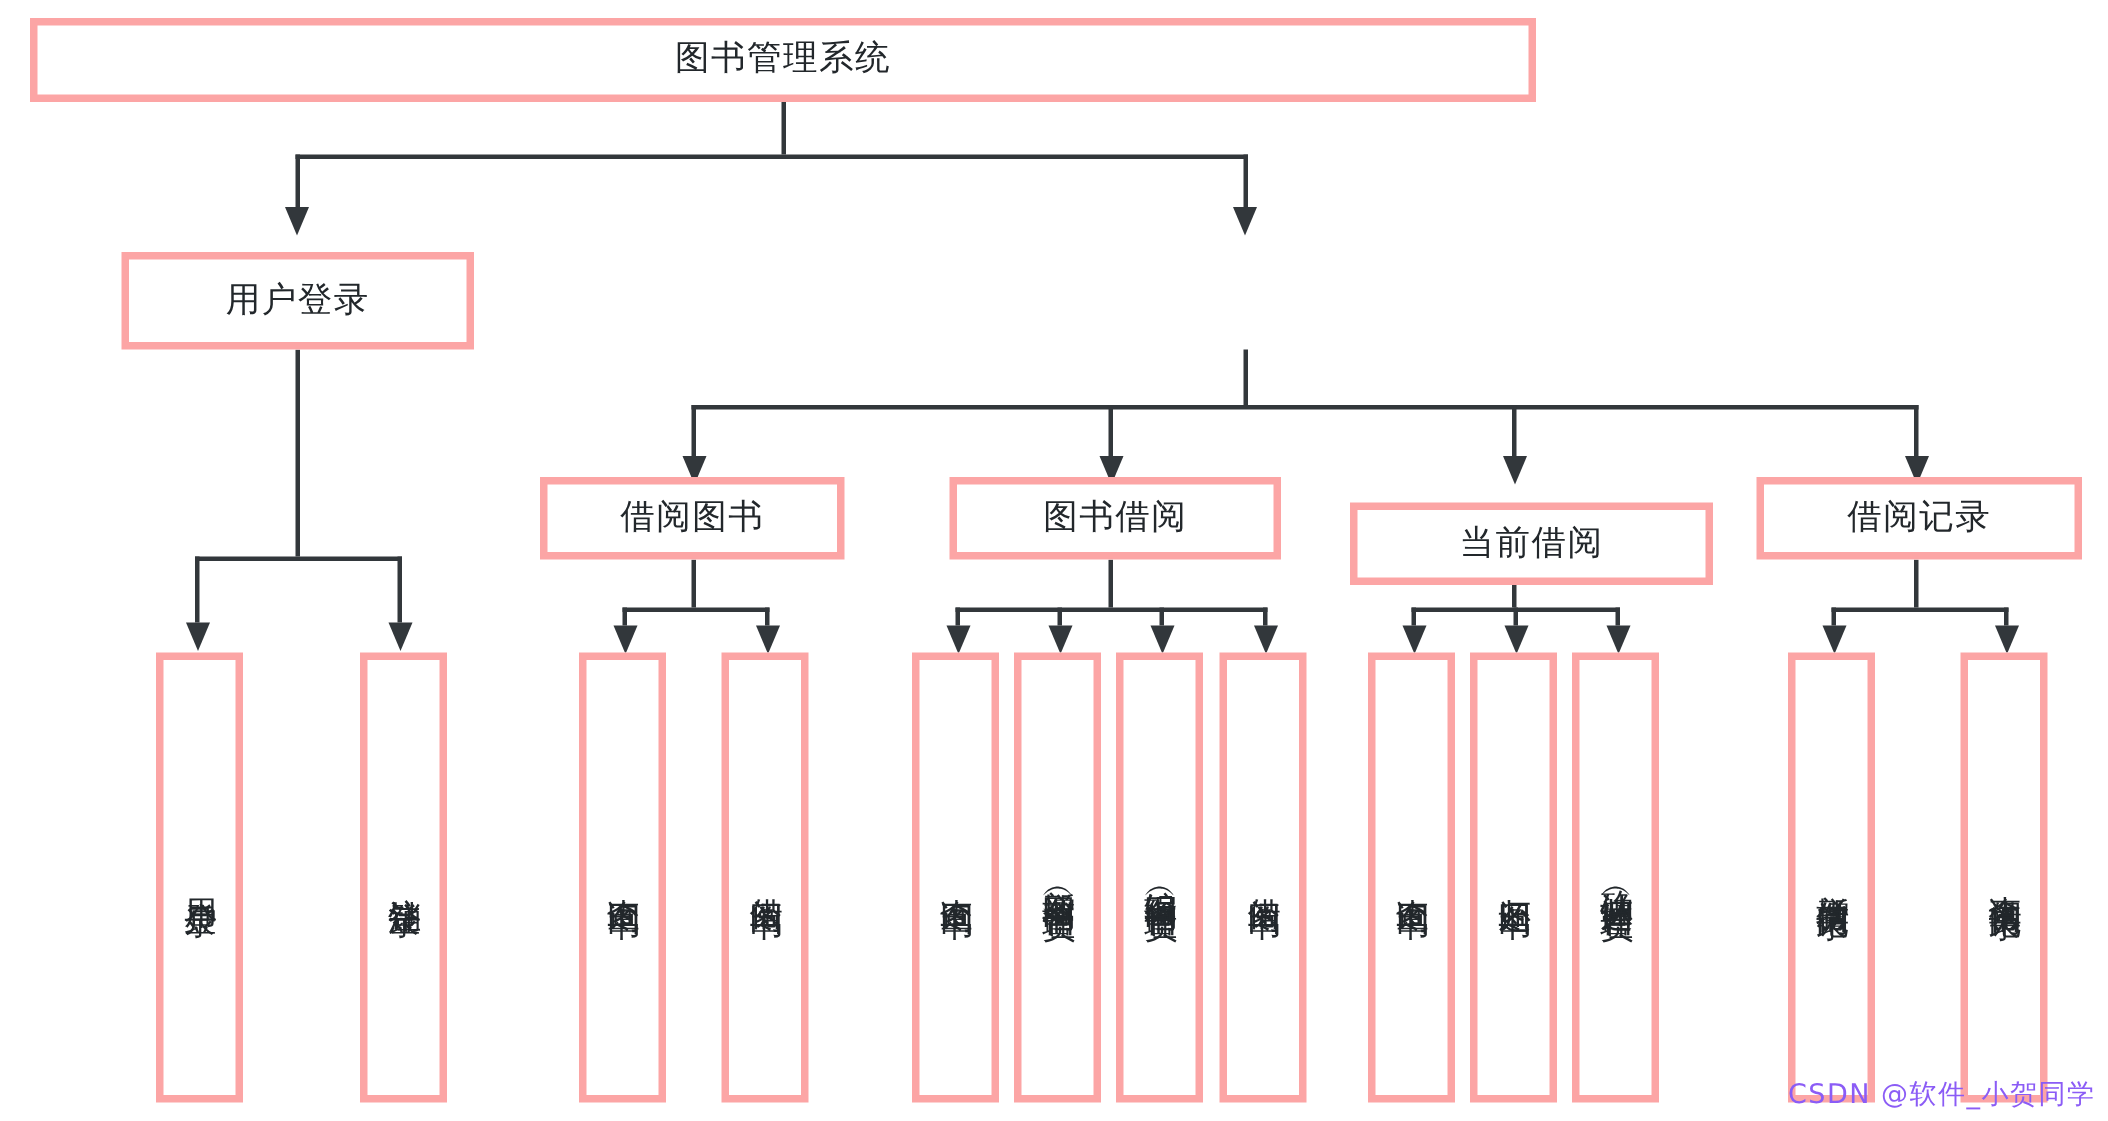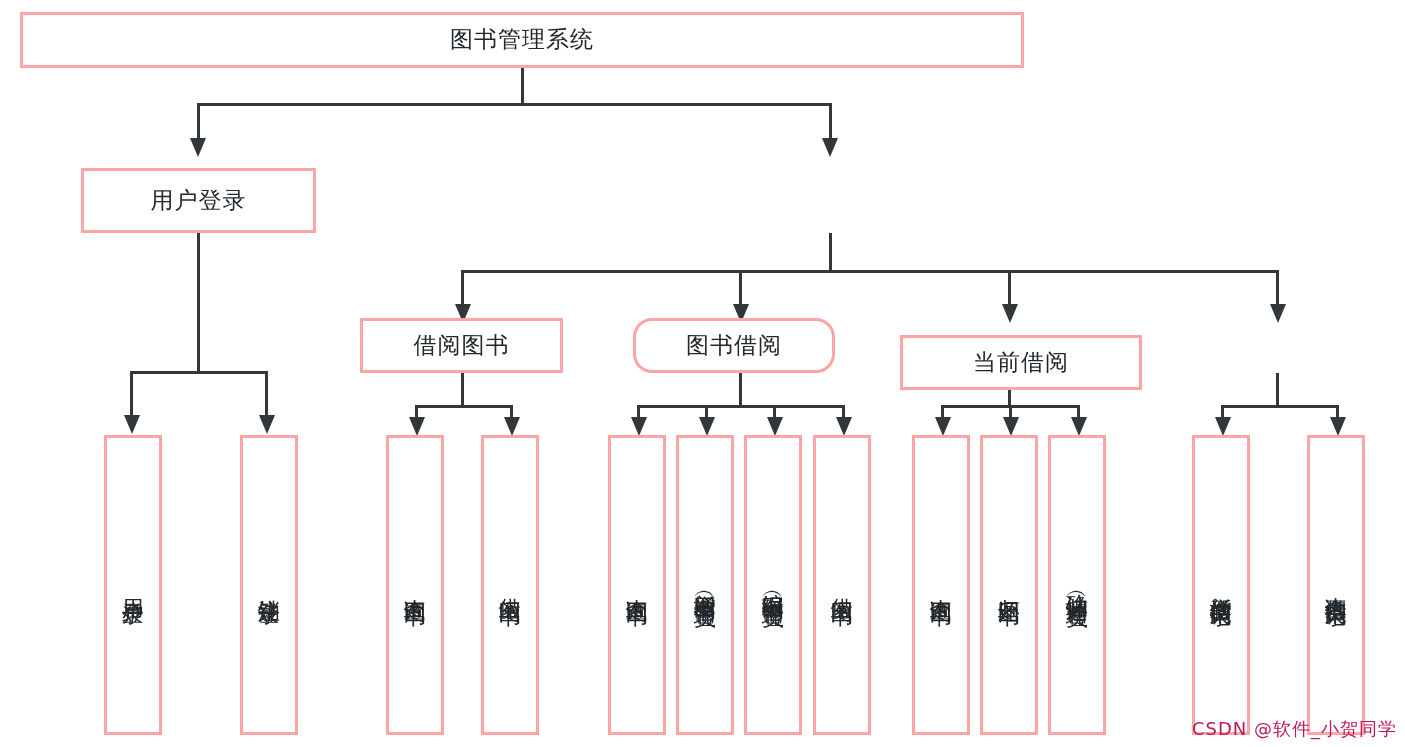--- a/index.html
+++ b/index.html
@@ -13,21 +13,21 @@
   #canvas {
     position: relative;
     width: 1405px;
     height: 747px;
     background: #ffffff;
     overflow: hidden;
   }
   .node {
     position: absolute;
     box-sizing: border-box;
-    border: 3px solid #fca5a5;
+    border: 5px solid #fca5a5;
     background: #ffffff;
     display: flex;
     align-items: center;
     justify-content: center;
     color: #22272b;
   }
   .node.horiz {
     font-size: 23px;
     letter-spacing: 1px;
     line-height: 1.2;
@@ -59,21 +59,21 @@
     height: 0;
     border-left: 8px solid transparent;
     border-right: 8px solid transparent;
     border-top: 19px solid #32373b;
   }
   #watermark {
     position: absolute;
     right: 8px;
     bottom: 6px;
     font-size: 18px;
-    color: #be185d;
+    color: #8b5cf6;
     letter-spacing: 1px;
     white-space: nowrap;
     font-family: "DejaVu Sans", "Liberation Sans", sans-serif;
   }
 </style>
 </head>
 <body>
 
 <div id="canvas">
 
@@ -147,28 +147,31 @@
 
   <div class="node horiz" style="left:81px; top:168px; width:235px; height:65px;">
     <span>用户登录</span>
   </div>
 
 
   <div class="node horiz" style="left:360px; top:318px; width:203px; height:55px;">
     <span>借阅图书</span>
   </div>
 
-  <div class="node horiz" style="left:633px; top:318px; width:202px; height:55px;border-radius:19px;">
+  <div class="node horiz" style="left:633px; top:318px; width:221px; height:55px;">
     <span>图书借阅</span>
   </div>
 
   <div class="node horiz" style="left:900px; top:318px; width:242px; height:55px;margin-top:17px;">
     <span>当前借阅</span>
   </div>
 
+  <div class="node horiz" style="left:1171px; top:318px; width:217px; height:55px;">
+    <span>借阅记录</span>
+  </div>
 
   <div class="node vert" style="left:104px; top:435px; width:58px; height:300px;">
     <span>用户登录</span>
   </div>
   <div class="node vert" style="left:240px; top:435px; width:58px; height:300px;">
     <span>注销登录</span>
   </div>
 
   <div class="node vert" style="left:386px; top:435px; width:58px; height:300px;">
     <span>查询图书</span>

